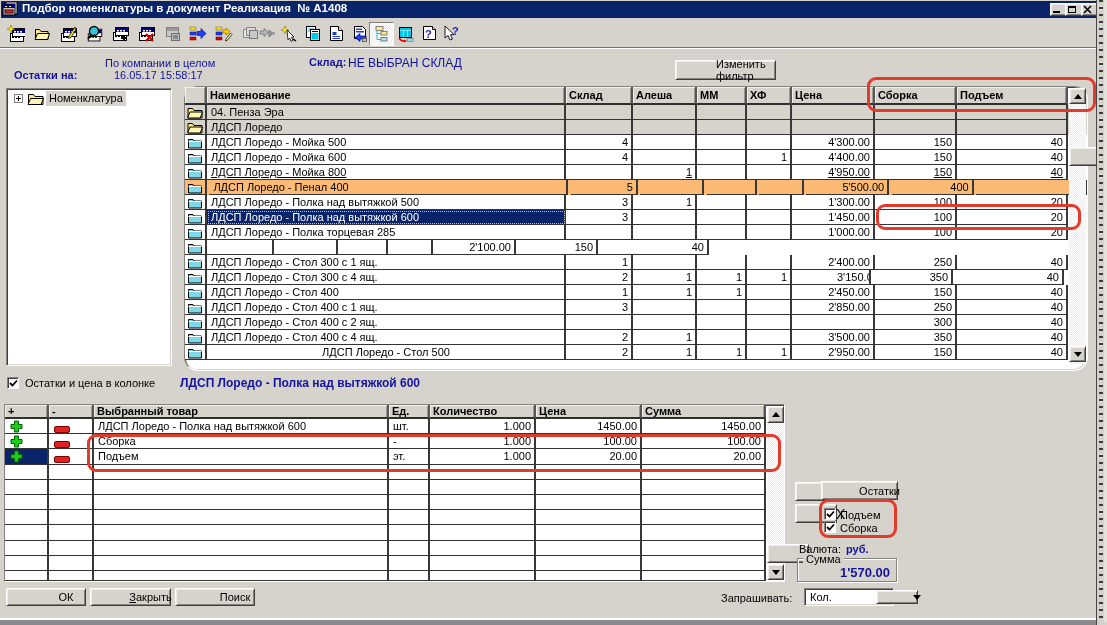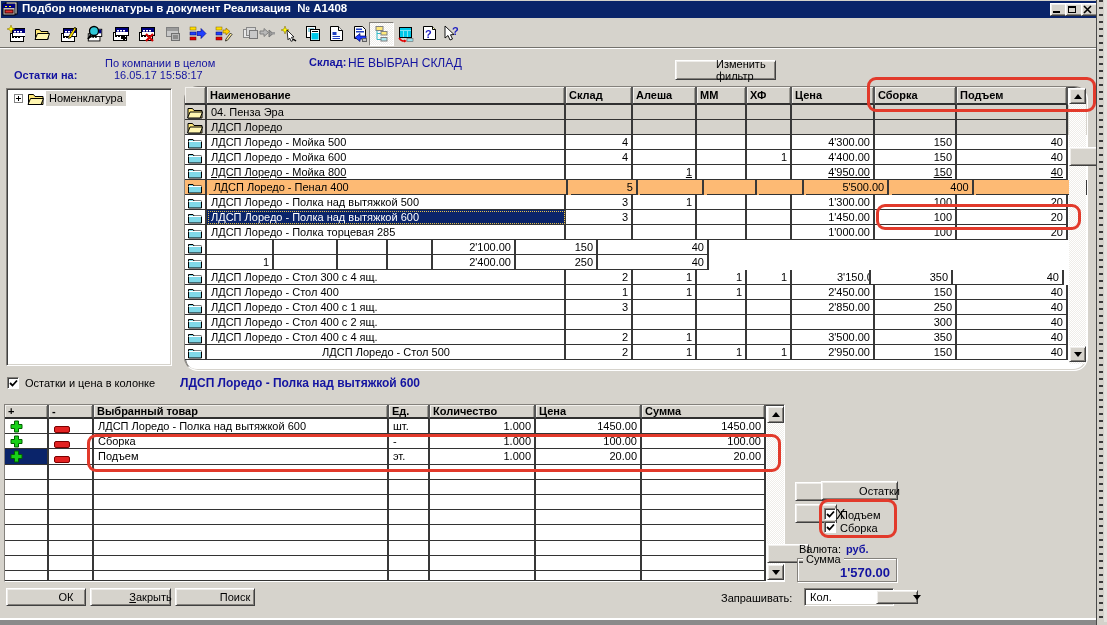--- a/index.html
+++ b/index.html
@@ -372,20 +372,21 @@
 <div class="cell tc num" style="width:45px;"></div>
 <div class="cell tc num" style="width:83px;">2'100.00</div>
 <div class="cell tc num" style="width:82px;">150</div>
 <div class="cell tc num" style="width:111px;">40</div>
 </div>
 <div class="trow" style="height:15.05px;background:#fff;">
 <div class="cell tc" style="width:22px;padding:1px 0 0 0;"><svg width="17" height="13" style="margin:0 0 0 2px">
             <path d="M1.5 3.5 h4.5 l1 1.5 h7.5 v7 h-13 z" fill="#7fd8e8" stroke="#000"></path>
             <path d="M1.5 5.5 h13" stroke="#fff"></path>
           </svg></div>
+<div class="cell tc" style="width:359px;">ЛДСП Лоредо - Стол 300 с 1 ящ.</div>
 <div class="cell tc num" style="width:67px;">1</div>
 <div class="cell tc num" style="width:64px;"></div>
 <div class="cell tc num" style="width:50px;"></div>
 <div class="cell tc num" style="width:45px;"></div>
 <div class="cell tc num" style="width:83px;">2'400.00</div>
 <div class="cell tc num" style="width:82px;">250</div>
 <div class="cell tc num" style="width:111px;">40</div>
 </div>
 <div class="trow" style="height:15.05px;background:#fff;">
 <div class="cell tc" style="width:22px;padding:1px 0 0 0;"><svg width="17" height="13" style="margin:0 0 0 2px">

